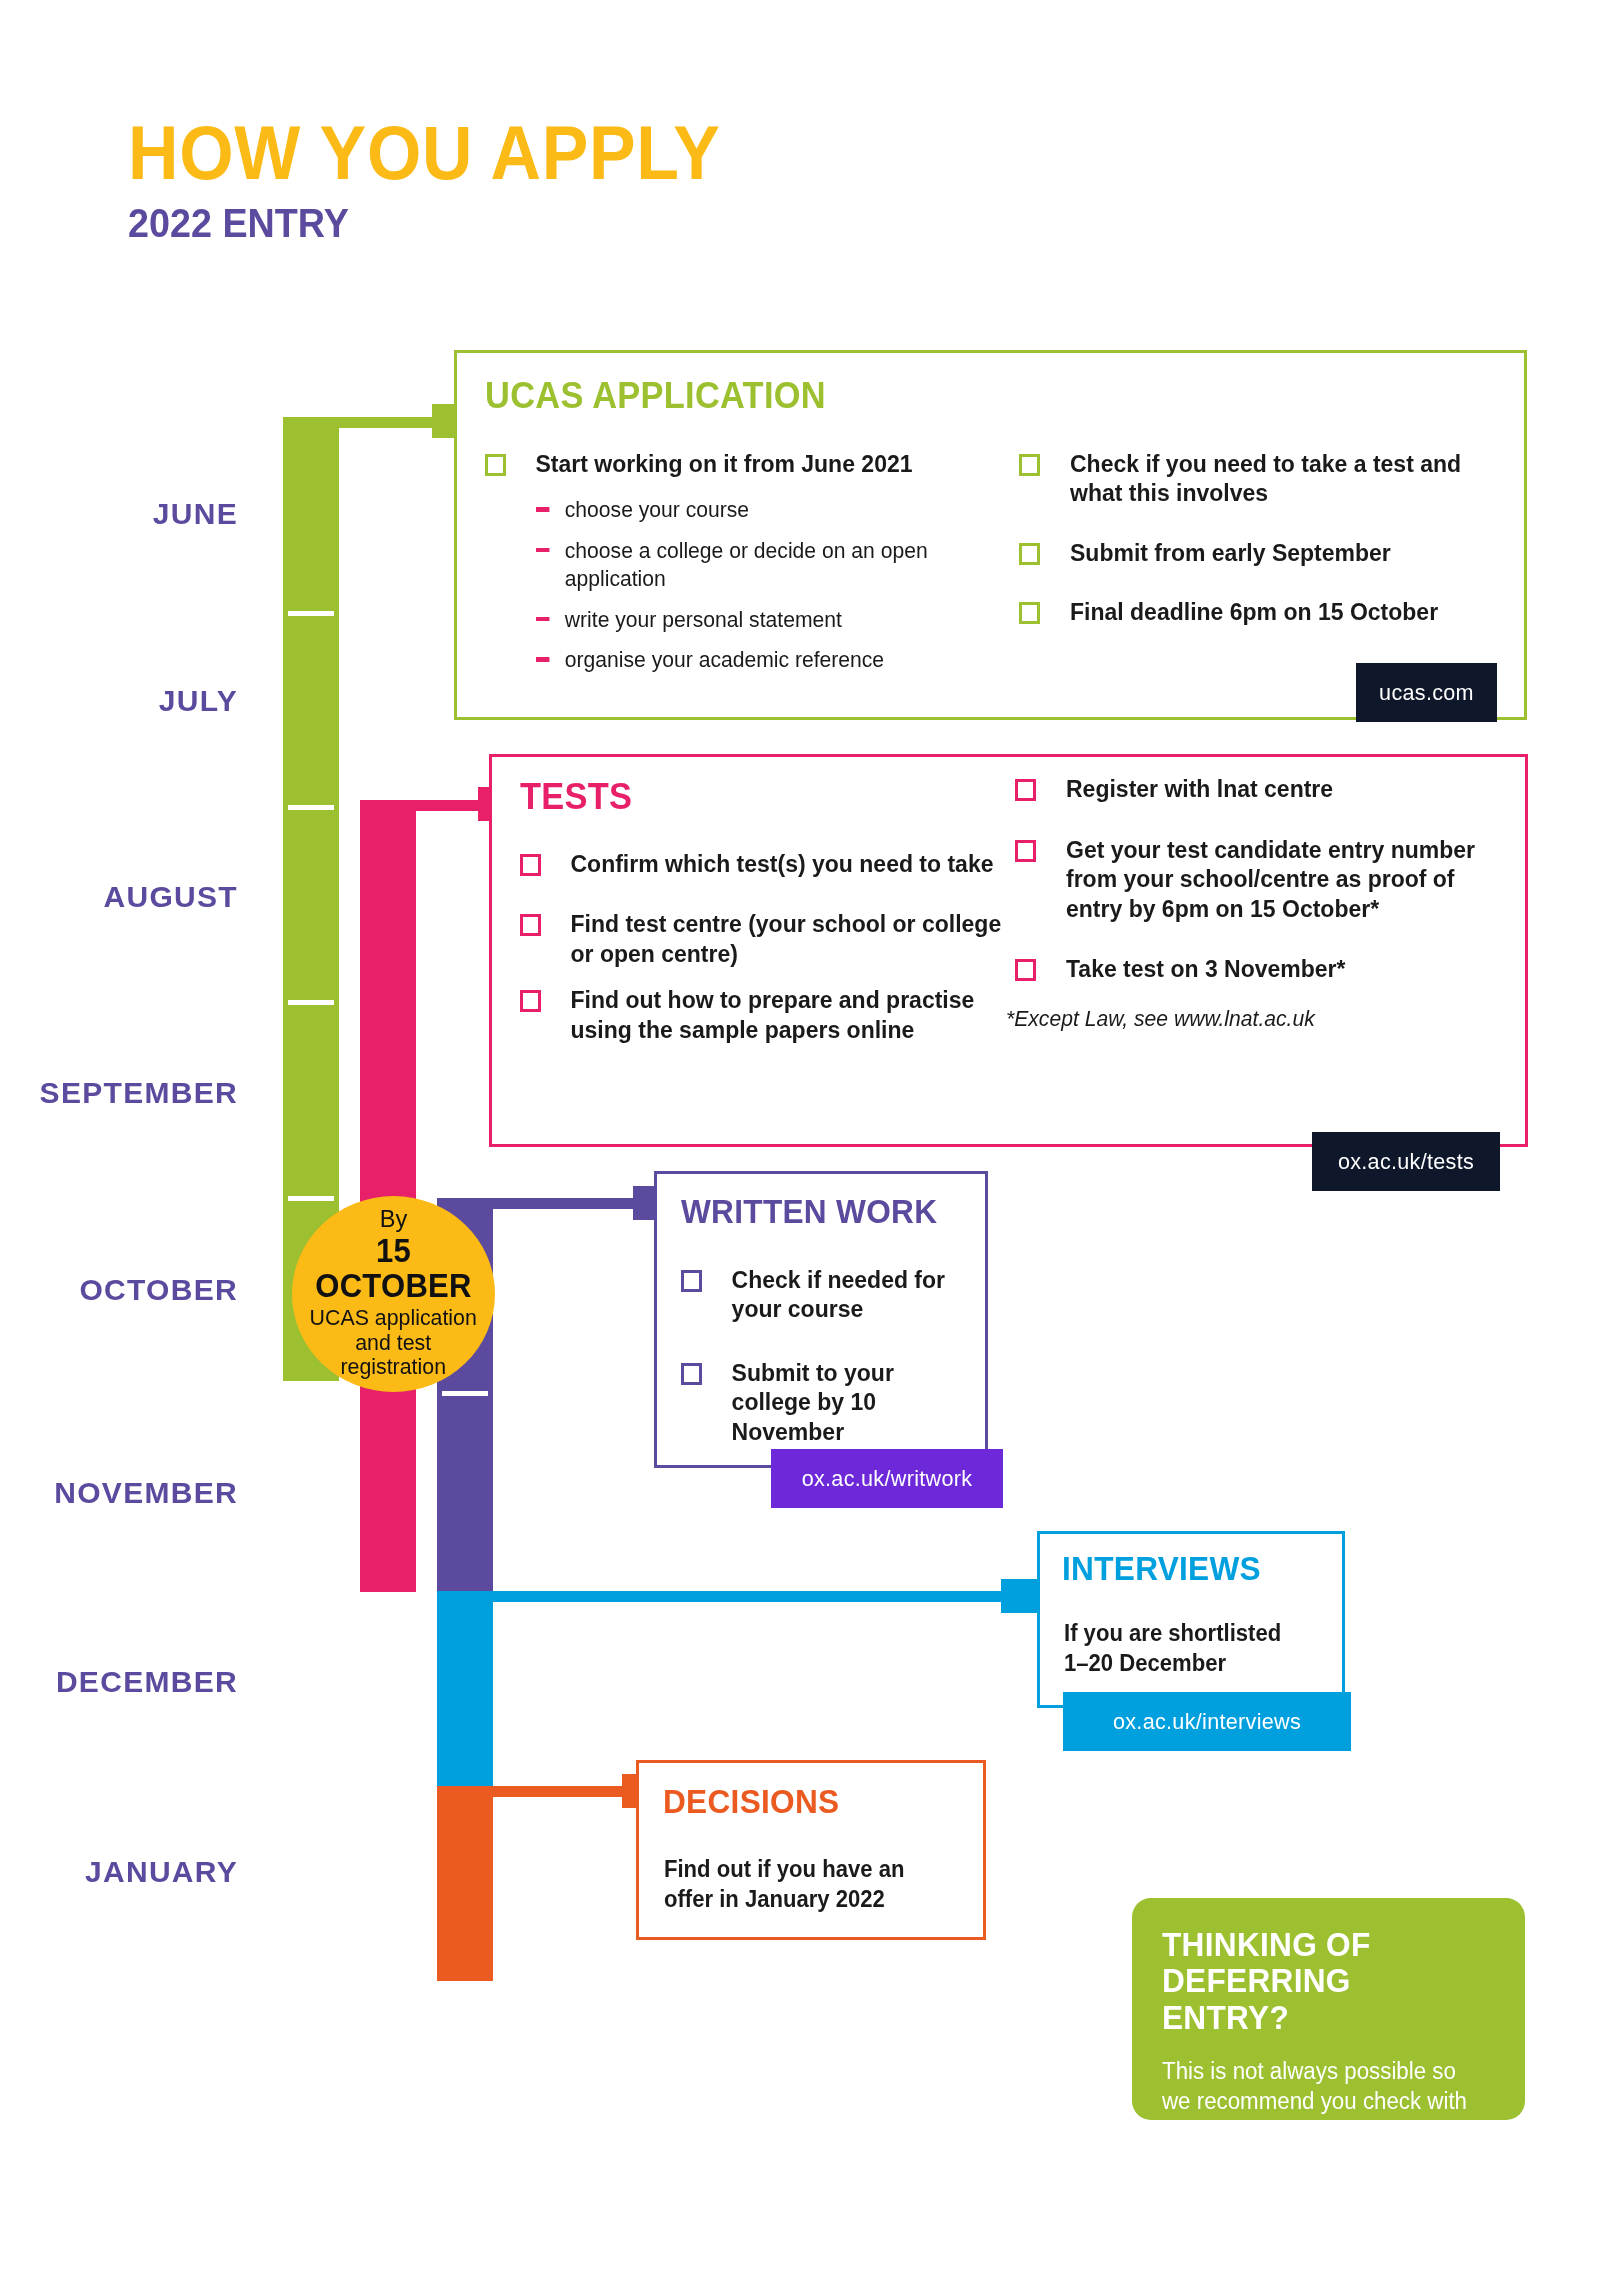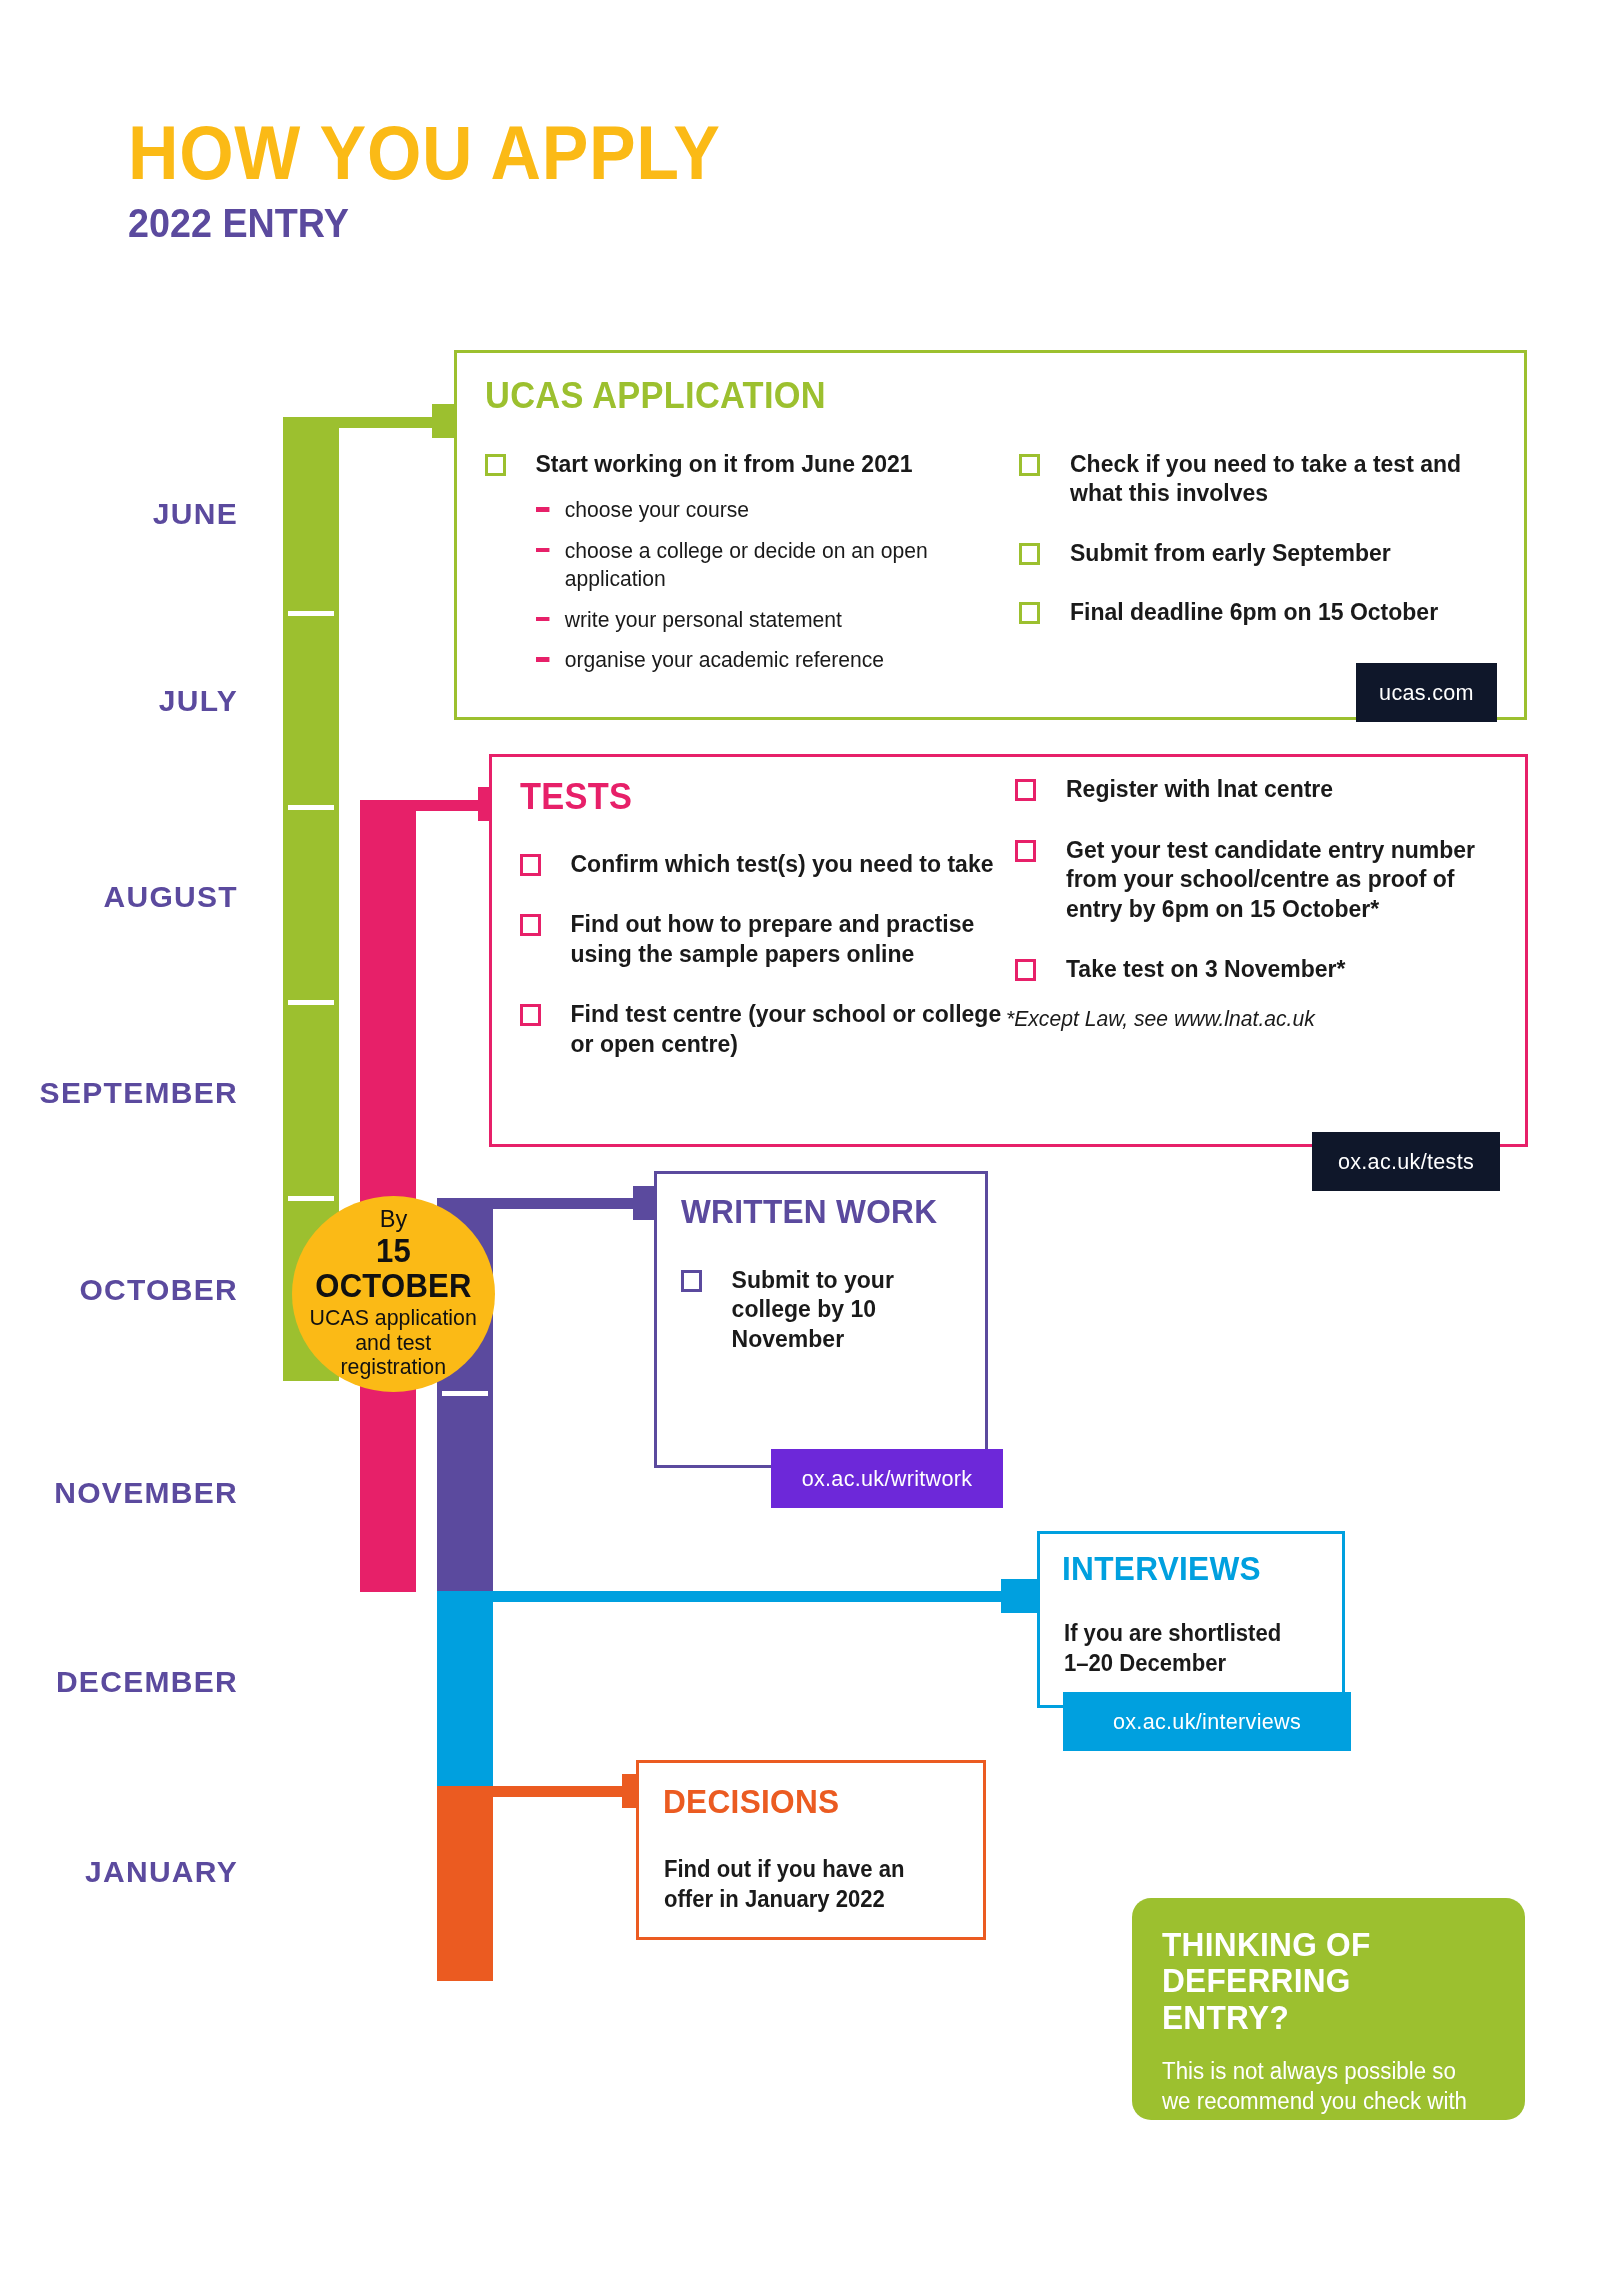--- a/index.html
+++ b/index.html
@@ -239,33 +239,33 @@
     <div class="panel-title" style="position:absolute;left:27.5px;top:21px;font-size:37px;color:#E72069;">TESTS</div>
 
     <div class="clist" style="left:27.5px;top:93px;width:484px;">
       <div class="citem" style="margin-bottom:31px;">
         <span class="cbox" style="color:#E72069;">
           <span class="sh"></span>
             <span class="sq"></span>
         </span>
         <span class="ctext">Confirm which test(s) you need to take</span>
       </div>
+      <div class="citem">
+        <span class="cbox" style="color:#E72069;">
+          <span class="sh"></span>
+            <span class="sq"></span>
+        </span>
+        <span class="ctext">Find test centre (your school or college or open centre)</span>
+      </div>
       <div class="citem" style="margin-bottom:31px;">
         <span class="cbox" style="color:#E72069;">
           <span class="sh"></span>
             <span class="sq"></span>
         </span>
         <span class="ctext">Find out how to prepare and practise using the sample papers online</span>
-      </div>
-      <div class="citem">
-        <span class="cbox" style="color:#E72069;">
-          <span class="sh"></span>
-            <span class="sq"></span>
-        </span>
-        <span class="ctext">Find test centre (your school or college or open centre)</span>
       </div>
     </div>
 
     <div class="clist" style="left:523px;top:18.3px;width:484px;">
       <div class="citem" style="margin-bottom:31px;">
         <span class="cbox" style="color:#E72069;">
           <span class="sh"></span>
             <span class="sq"></span>
         </span>
         <span class="ctext">Register with lnat centre</span>
@@ -286,20 +286,27 @@
       </div>
       <div class="note" style="margin-left:-9.2px;">*Except Law, see www.lnat.ac.uk</div>
     </div>
   </div>
   <div class="urltag" style="left:1312px;top:1132px;width:188px;height:59px;background:#0f172a;">ox.ac.uk/tests</div>
 
   <div class="panel" style="left:654px;top:1171px;width:334px;height:297px;border:3.3px solid #5B4A9E;">
     <div class="panel-title" style="position:absolute;left:23.6px;top:19.6px;font-size:34px;color:#5B4A9E;">WRITTEN WORK</div>
 
     <div class="clist" style="left:23.6px;top:92px;width:294px;">
+      <div class="citem" style="margin-bottom:34px;">
+        <span class="cbox" style="color:#5B4A9E;">
+          <span class="sh"></span>
+            <span class="sq"></span>
+        </span>
+        <span class="ctext">Check if needed for your course</span>
+      </div>
       <div class="citem">
         <span class="cbox" style="color:#5B4A9E;">
           <span class="sh"></span>
             <span class="sq"></span>
         </span>
         <span class="ctext">Submit to your college by 10 November</span>
       </div>
     </div>
   </div>
   <div class="urltag" style="left:771px;top:1449px;width:232px;height:59px;background:#6d28d9;">ox.ac.uk/writwork</div>

